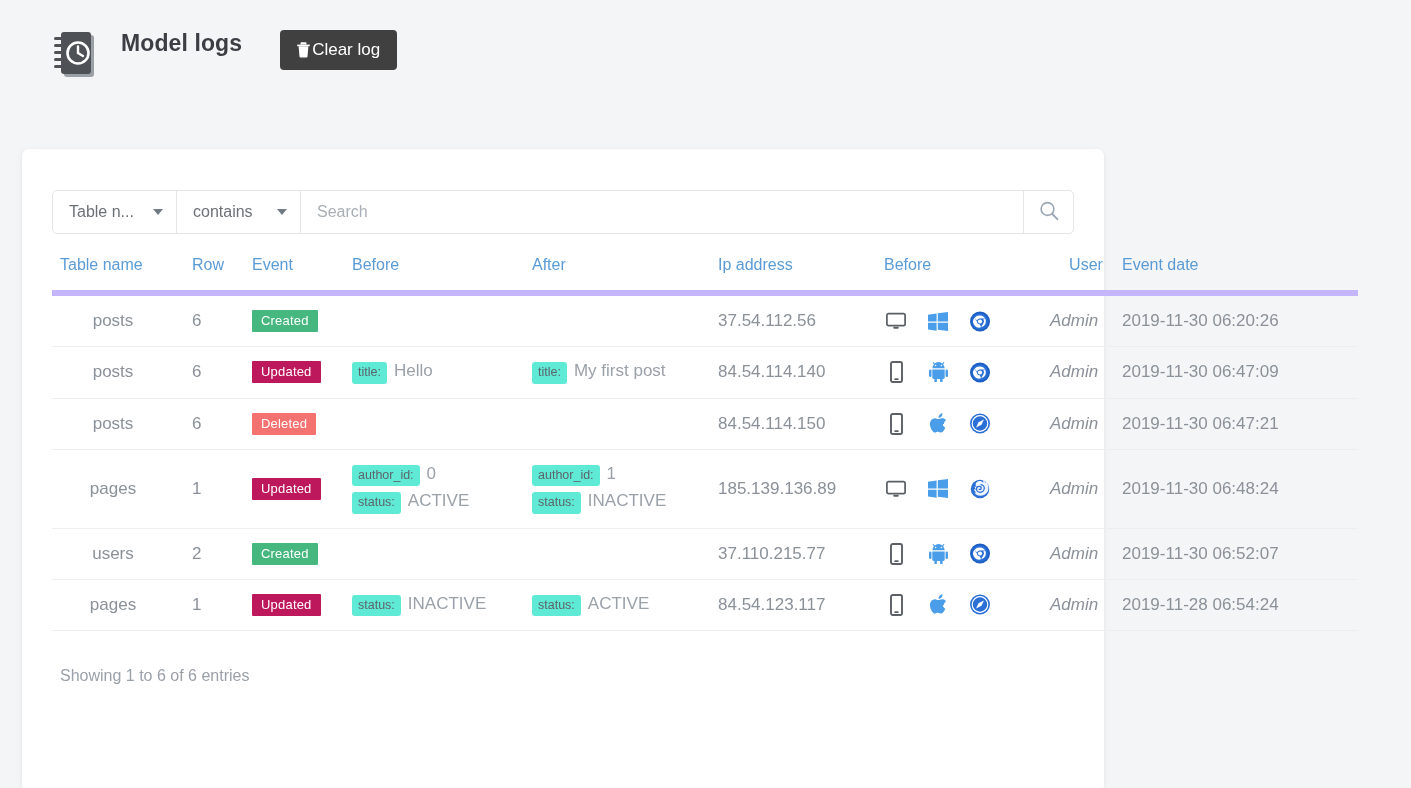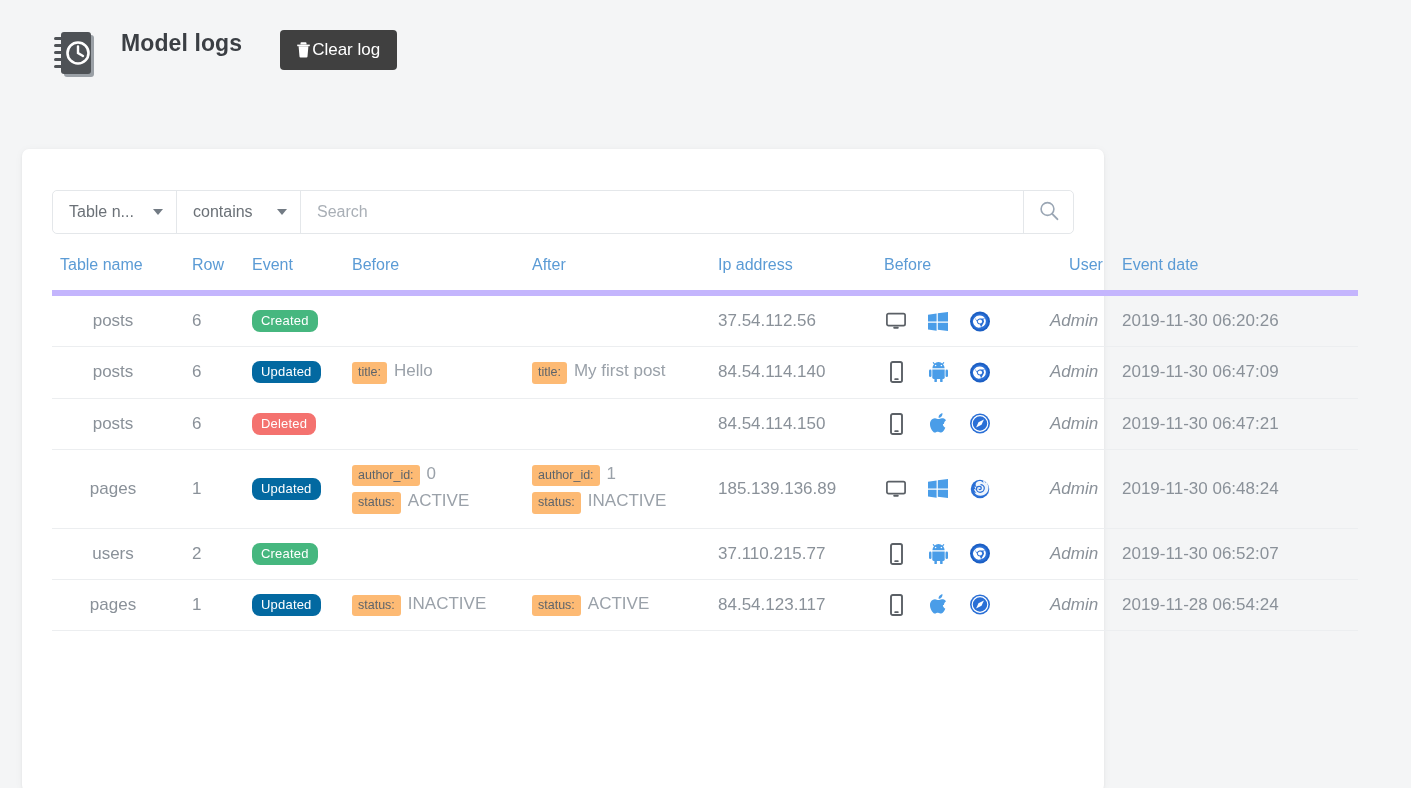--- a/index.html
+++ b/index.html
@@ -118,33 +118,33 @@
     padding:14px 0;
     vertical-align:middle;
   }
   tbody tr:last-child td{ border-bottom:1px solid #eceef0; }
 
   td.tname{ text-align:center; padding-left:0; padding-right:18px; }
   td.rownum{ }
   .badge{
     display:inline-block;
     color:#fff; font-size:13px;
-    border-radius:8px;
+    border-radius:1px;
     padding:4px 9px 5px;
     line-height:1;
     letter-spacing:.2px;
   }
   .badge.created{ background:#46b77f; }
-  .badge.updated{ background:#0369a1; }
+  .badge.updated{ background:#be185d; }
   .badge.deleted{ background:#f4726f; }
 
   .kvlist{ display:flex; flex-direction:column; gap:5px; }
   .kv{ display:flex; align-items:baseline; gap:7px; }
   .kv .k{
-    background:#fdba74; color:#5d646b;
+    background:#5eead4; color:#5d646b;
     font-size:12.5px;
     border-radius:3px;
     padding:4px 6px 5px;
     line-height:1;
     white-space:nowrap;
   }
   .kv .v{ font-size:17px; color:#9aa1a9; }
 
   .devs{ display:flex; align-items:center; gap:22px; padding-left:2px; }
   .dev-ic{ display:flex; align-items:center; justify-content:center; width:20px;}
@@ -503,13 +503,14 @@
                 </svg>
               </span>
             </div>
           </td>
           <td class="user">Admin</td>
           <td class="date">2019-11-28 06:54:24</td>
         </tr>
       </tbody>
   </table>
 
+  <div class="footer-info">Showing 1 to 6 of 6 entries</div>
 </div>
 
 </body></html>

